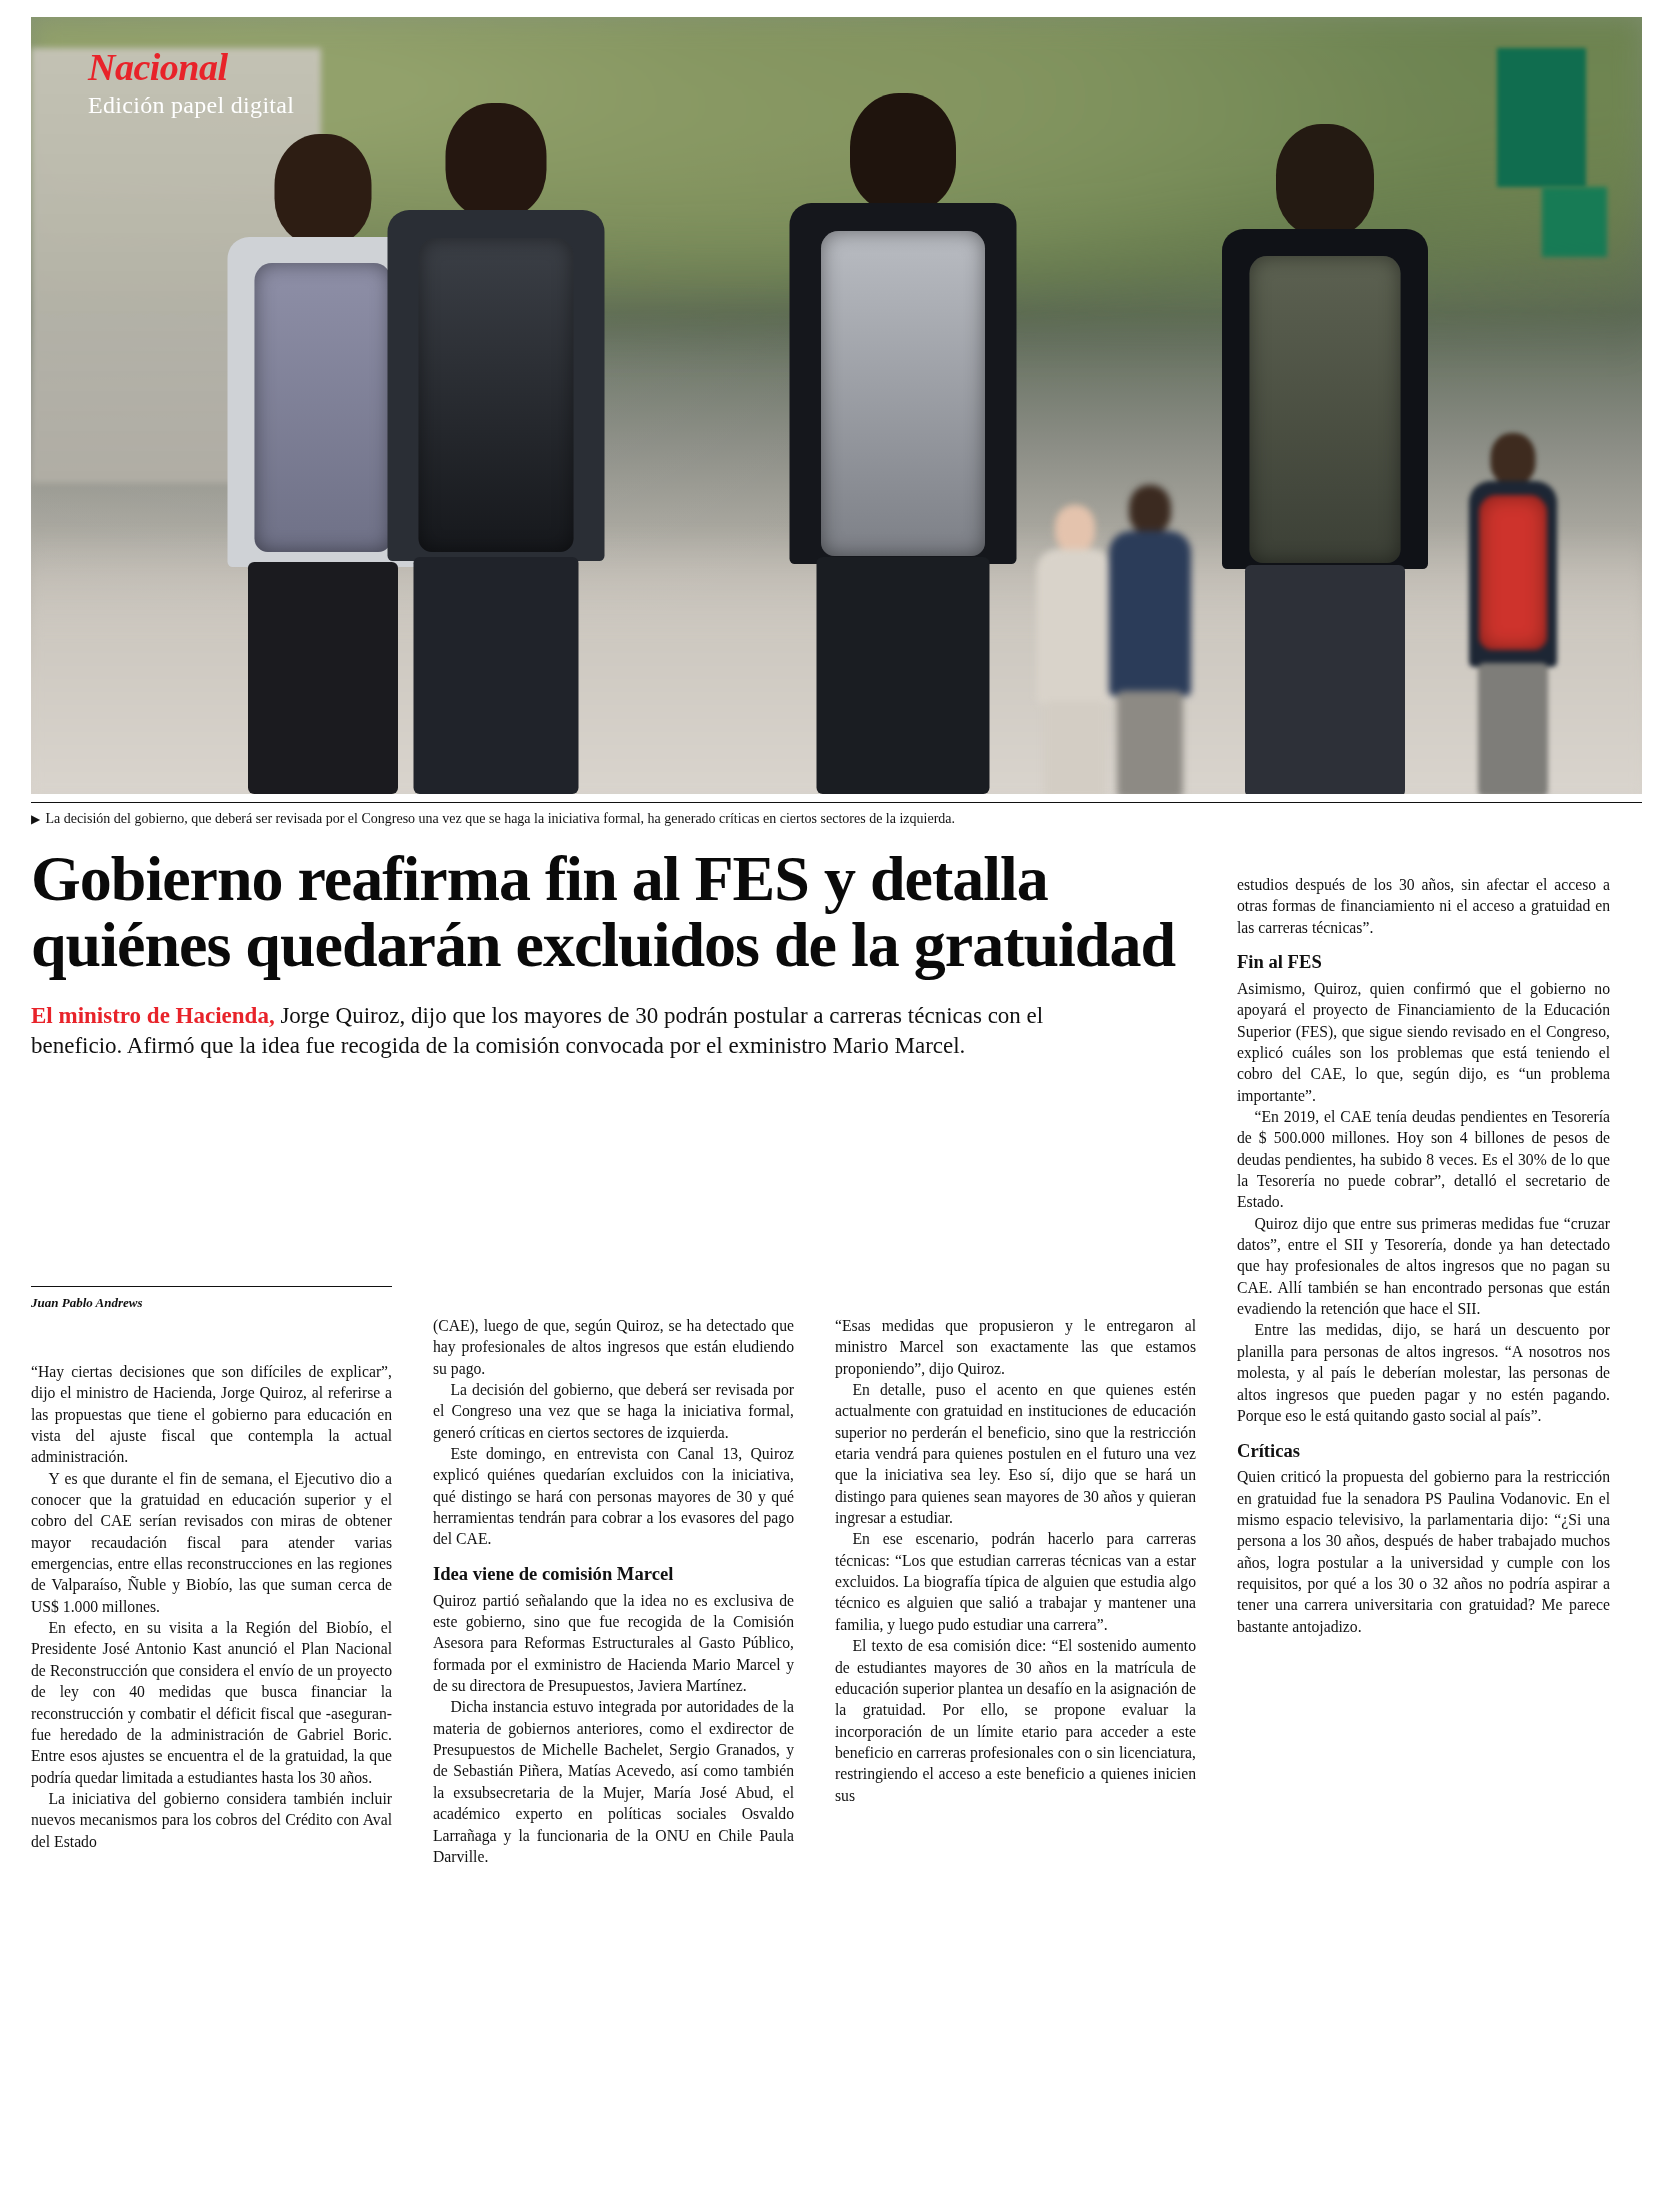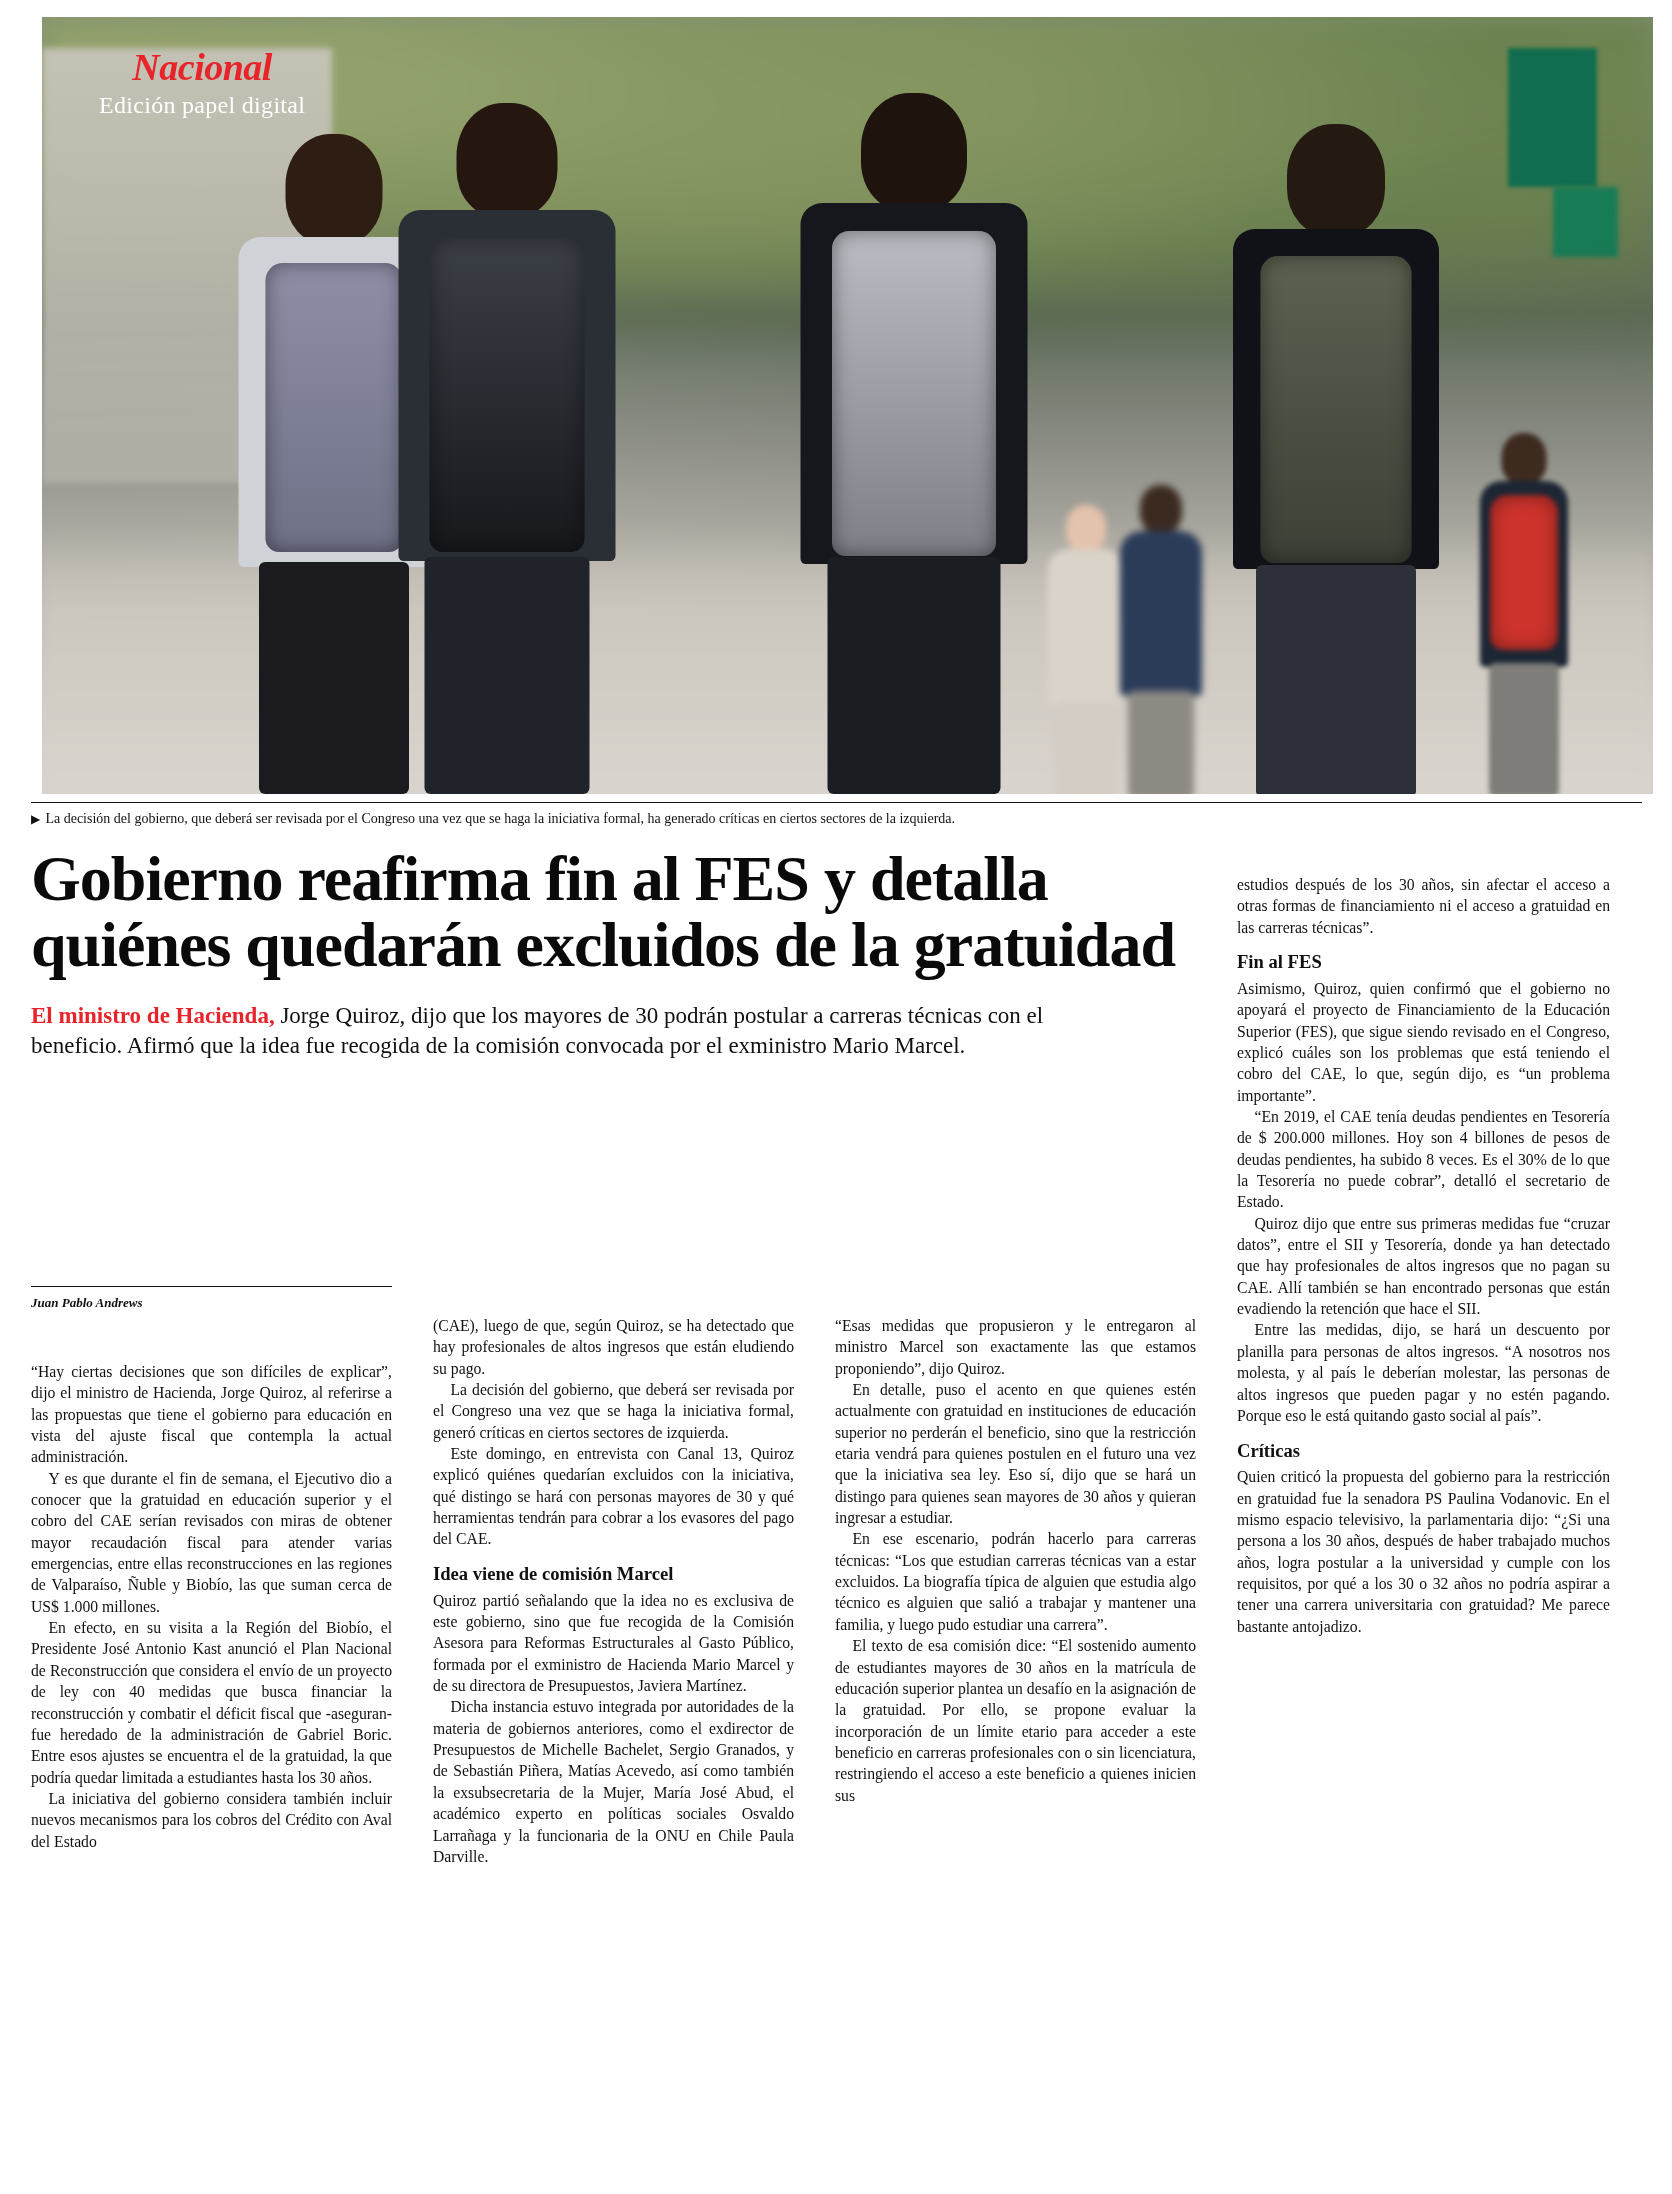--- a/index.html
+++ b/index.html
@@ -43,27 +43,26 @@
     font-size: 24px;
     color: #ffffff;
     margin-top: 7.2px;
     line-height: 1;
     letter-spacing: 0.3px;
   }
 
   
   .photo-wrap {
     position: absolute;
-    left: 42px;
+    left: 31px;
     top: 16.5px;
     width: 1611px;
     height: 777px;
     overflow: hidden;
     background: #6d7b74;
-    text-align: center;
   }
   .photo {
     position: absolute;
     inset: 0;
     background:
       radial-gradient(circle at 18% 10%, rgba(255,255,255,0.10), rgba(0,0,0,0) 45%),
       linear-gradient(to bottom, #7d8c6d 0%, #6e7d64 22%, #5d6a58 38%, #8b8d85 55%, #b8b4ac 72%, #cfcac2 86%, #d7d2cb 100%);
     filter: saturate(1.05);
   }
   
@@ -334,21 +333,21 @@
     <p class="first">“Esas medidas que propusieron y le entregaron al ministro Marcel son exactamente las que estamos proponiendo”, dijo Quiroz.</p>
     <p>En detalle, puso el acento en que quienes estén actualmente con gratuidad en instituciones de educación superior no perderán el beneficio, sino que la restricción etaria vendrá para quienes postulen en el futuro una vez que la iniciativa sea ley. Eso sí, dijo que se hará un distingo para quienes sean mayores de 30 años y quieran ingresar a estudiar.</p>
     <p>En ese escenario, podrán hacerlo para carreras técnicas: “Los que estudian carreras técnicas van a estar excluidos. La biografía típica de alguien que estudia algo técnico es alguien que salió a trabajar y mantener una familia, y luego pudo estudiar una carrera”.</p>
     <p>El texto de esa comisión dice: “El sostenido aumento de estudiantes mayores de 30 años en la matrícula de educación superior plantea un desafío en la asignación de la gratuidad. Por ello, se propone evaluar la incorporación de un límite etario para acceder a este beneficio en carreras profesionales con o sin licenciatura, restringiendo el acceso a este beneficio a quienes inicien sus</p>
   </div>
 
   <div class="col" id="col4">
     <p class="first">estudios después de los 30 años, sin afectar el acceso a otras formas de financiamiento ni el acceso a gratuidad en las carreras técnicas”.</p>
     <h3>Fin al FES</h3>
     <p class="first">Asimismo, Quiroz, quien confirmó que el gobierno no apoyará el proyecto de Financiamiento de la Educación Superior (FES), que sigue siendo revisado en el Congreso, explicó cuáles son los problemas que está teniendo el cobro del CAE, lo que, según dijo, es “un problema importante”.</p>
-    <p>“En 2019, el CAE tenía deudas pendientes en Tesorería de $ 200.000 millones. Hoy son 4 billones de pesos de deudas pendientes, ha subido 8 veces. Es el 30% de lo que la Tesorería no puede cobrar”, detalló el secretario de Estado.</p>
+    <p>“En 2019, el CAE tenía deudas pendientes en Tesorería de $ 500.000 millones. Hoy son 4 billones de pesos de deudas pendientes, ha subido 8 veces. Es el 30% de lo que la Tesorería no puede cobrar”, detalló el secretario de Estado.</p>
     <p>Quiroz dijo que entre sus primeras medidas fue “cruzar datos”, entre el SII y Tesorería, donde ya han detectado que hay profesionales de altos ingresos que no pagan su CAE. Allí también se han encontrado personas que están evadiendo la retención que hace el SII.</p>
     <p>Entre las medidas, dijo, se hará un descuento por planilla para personas de altos ingresos. “A nosotros nos molesta, y al país le deberían molestar, las personas de altos ingresos que pueden pagar y no estén pagando. Porque eso le está quitando gasto social al país”.</p>
     <h3>Críticas</h3>
     <p class="first">Quien criticó la propuesta del gobierno para la restricción en gratuidad fue la senadora PS Paulina Vodanovic. En el mismo espacio televisivo, la parlamentaria dijo: “¿Si una persona a los 30 años, después de haber trabajado muchos años, logra postular a la universidad y cumple con los requisitos, por qué a los 30 o 32 años no podría aspirar a tener una carrera universitaria con gratuidad? Me parece bastante antojadizo.</p>
   </div>
 
 </div>
 
 
 </body></html>

